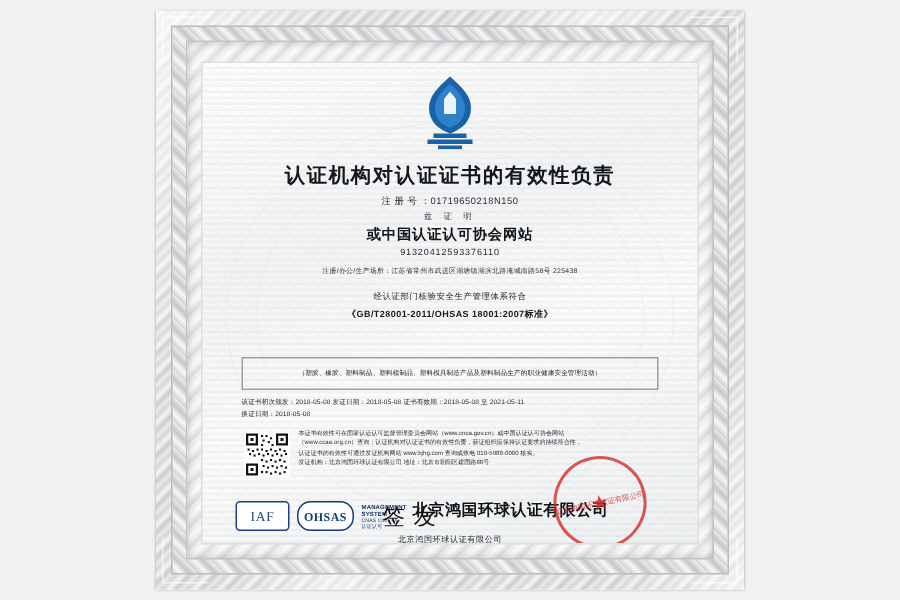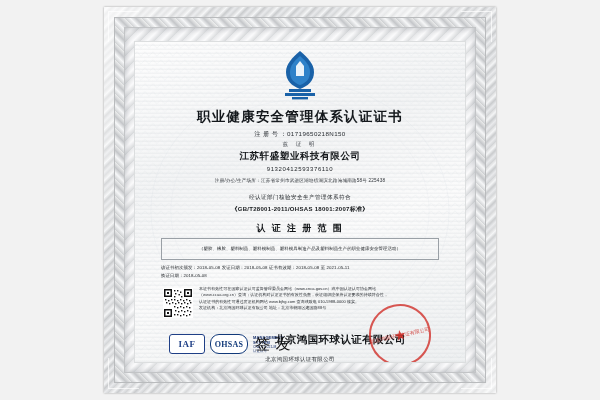--- a/index.html
+++ b/index.html
@@ -124,22 +124,22 @@
     position:absolute;left:64px;right:26px;top:244px;
     font-size:4px;color:#2b2f34;line-height:1.6;letter-spacing:.05px;
   }
   
   .logos{
     position:absolute;left:22px;top:292px;display:flex;align-items:center;gap:5px;
   }
   .logo-iaf{
     width:34px;height:18px;border:1.4px solid #1f3f86;border-radius:3px;
     display:flex;align-items:center;justify-content:center;
-    font-family:"Liberation Serif",serif;font-weight:bold;font-size:9px;color:#1f3f86;
-    background:#fff;letter-spacing:.5px;margin-left:12px;
+    font-family:"Liberation Serif",serif;font-weight:normal;font-size:9px;color:#1f3f86;
+    background:#fff;letter-spacing:.5px;
   }
   .logo-cnas{
     width:36px;height:18px;border:1.4px solid #123a7a;border-radius:9px;
     display:flex;align-items:center;justify-content:center;
     font-family:"Liberation Serif",serif;font-weight:bold;font-size:8px;color:#123a7a;
     background:#fff;letter-spacing:.3px;
   }
   .logo-ms{
     width:42px;height:20px;display:flex;flex-direction:column;justify-content:center;
     font-size:3.4px;color:#17306b;line-height:1.25;letter-spacing:.1px;
@@ -205,30 +205,29 @@
 
       <svg class="emblem" viewBox="0 0 56 58">
         <path d="M28 3 C20 10 14 16 14 24 C14 33 20 38 28 41 C36 38 42 33 42 24 C42 16 36 10 28 3Z" fill="#1a62a8"></path>
         <path d="M28 8 C22 13 18 18 18 24 C18 31 22 35 28 37 C34 35 38 31 38 24 C38 18 34 13 28 8Z" fill="#2f82c9"></path>
         <rect x="17" y="41" width="22" height="3" fill="#1a62a8"></rect>
         <rect x="13" y="45" width="30" height="3" fill="#1a62a8"></rect>
         <rect x="20" y="49" width="16" height="2.4" fill="#1a62a8"></rect>
         <path d="M24 18 L28 13 L32 18 L32 28 L24 28 Z" fill="#ffffff" opacity=".9"></path>
       </svg>
 
-      <div class="title">职业健康安全管理体系认证证书</div>
+      <div class="title">认证机构对认证证书的有效性负责</div>
       <div class="reg-line">注 册 号 ：01719650218N150</div>
       <div class="stamp-label">兹 证 明</div>
-      <div class="company">江苏轩盛塑业科技有限公司</div>
+      <div class="company">或中国认证认可协会网站</div>
       <div class="credit">91320412593376110</div>
       <div class="addr">注册/办公/生产场所：江苏省常州市武进区湖塘镇湖滨北路淹城南路58号 225438</div>
       <div class="conform">经认证部门核验安全生产管理体系符合</div>
       <div class="standard">《GB/T28001-2011/OHSAS 18001:2007标准》</div>
 
-      <div class="scope-title">认 证 注 册 范 围</div>
       <div class="scope-box">
         <div class="scope-text">（塑胶、橡胶、塑料制品、塑料模制品、塑料模具制造产品及塑料制品生产的职业健康安全管理活动）</div>
       </div>
 
       <div class="dates">
         <div>该证书初次颁发：2018-05-08  发证日期：2018-05-08  证书有效期：2018-05-08 至 2021-05-11</div>
         <div>换证日期：2018-05-08</div>
       </div>
 
       <svg class="qr" viewBox="0 0 30 30">

